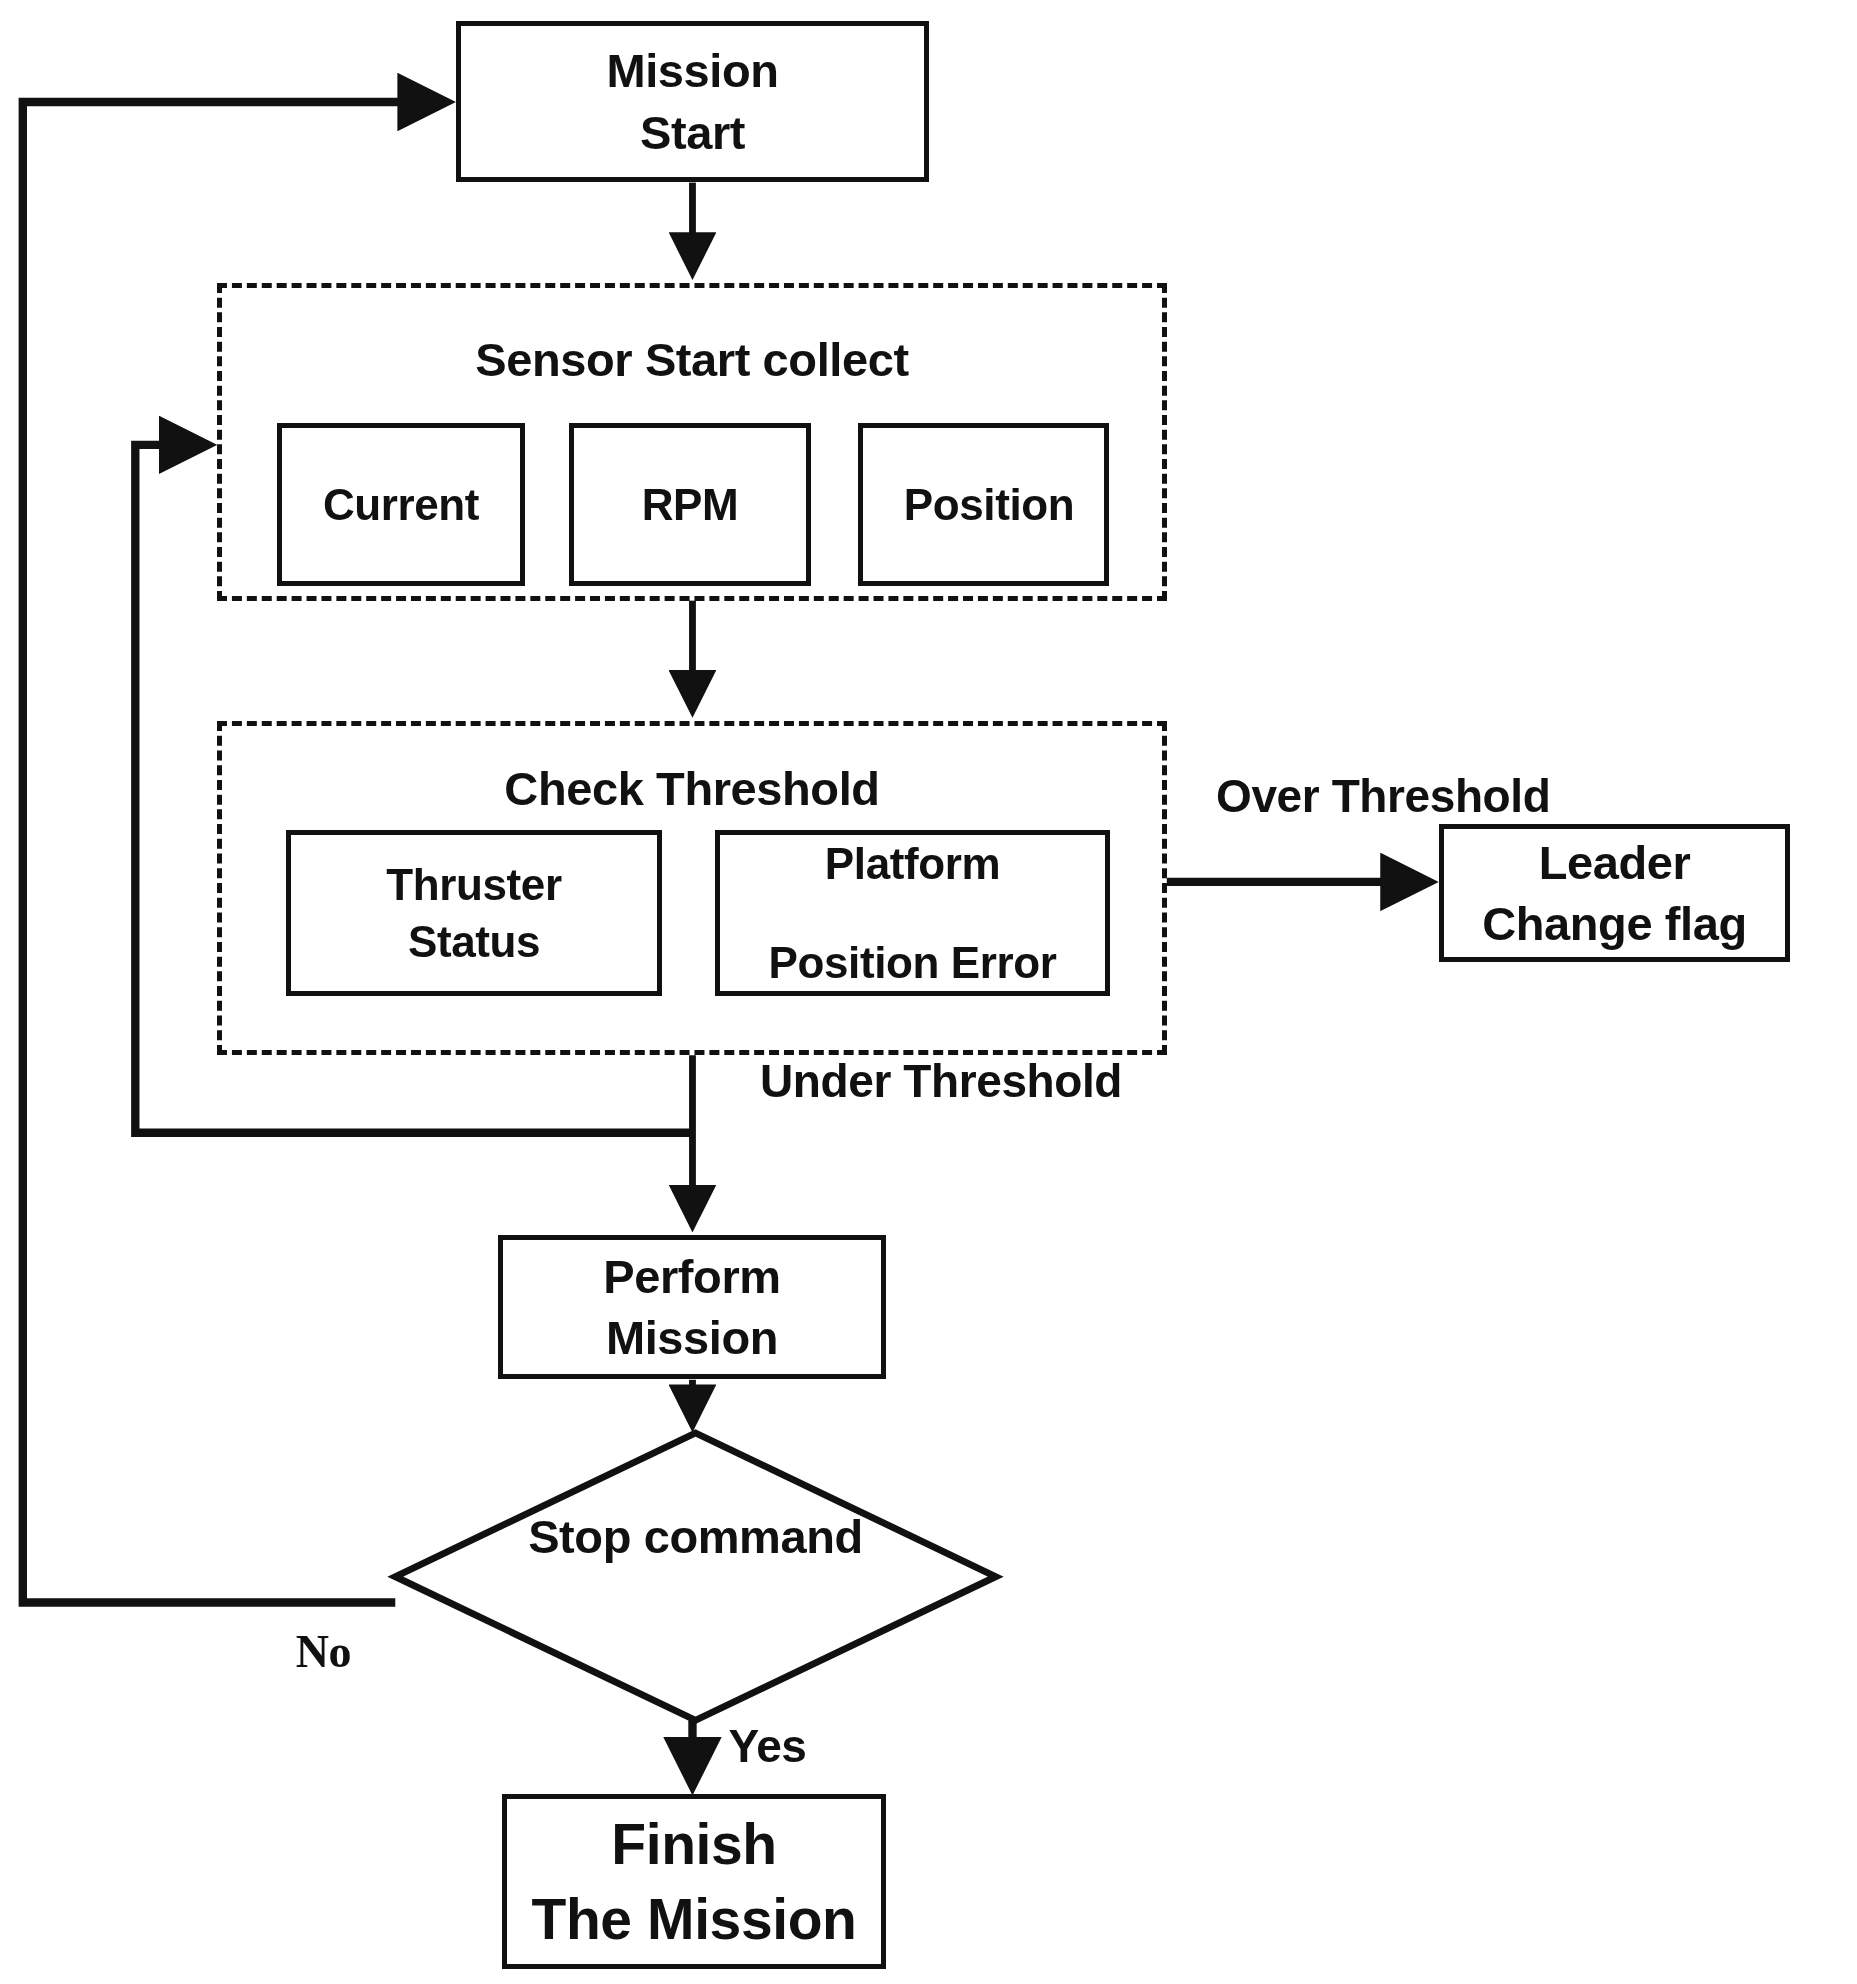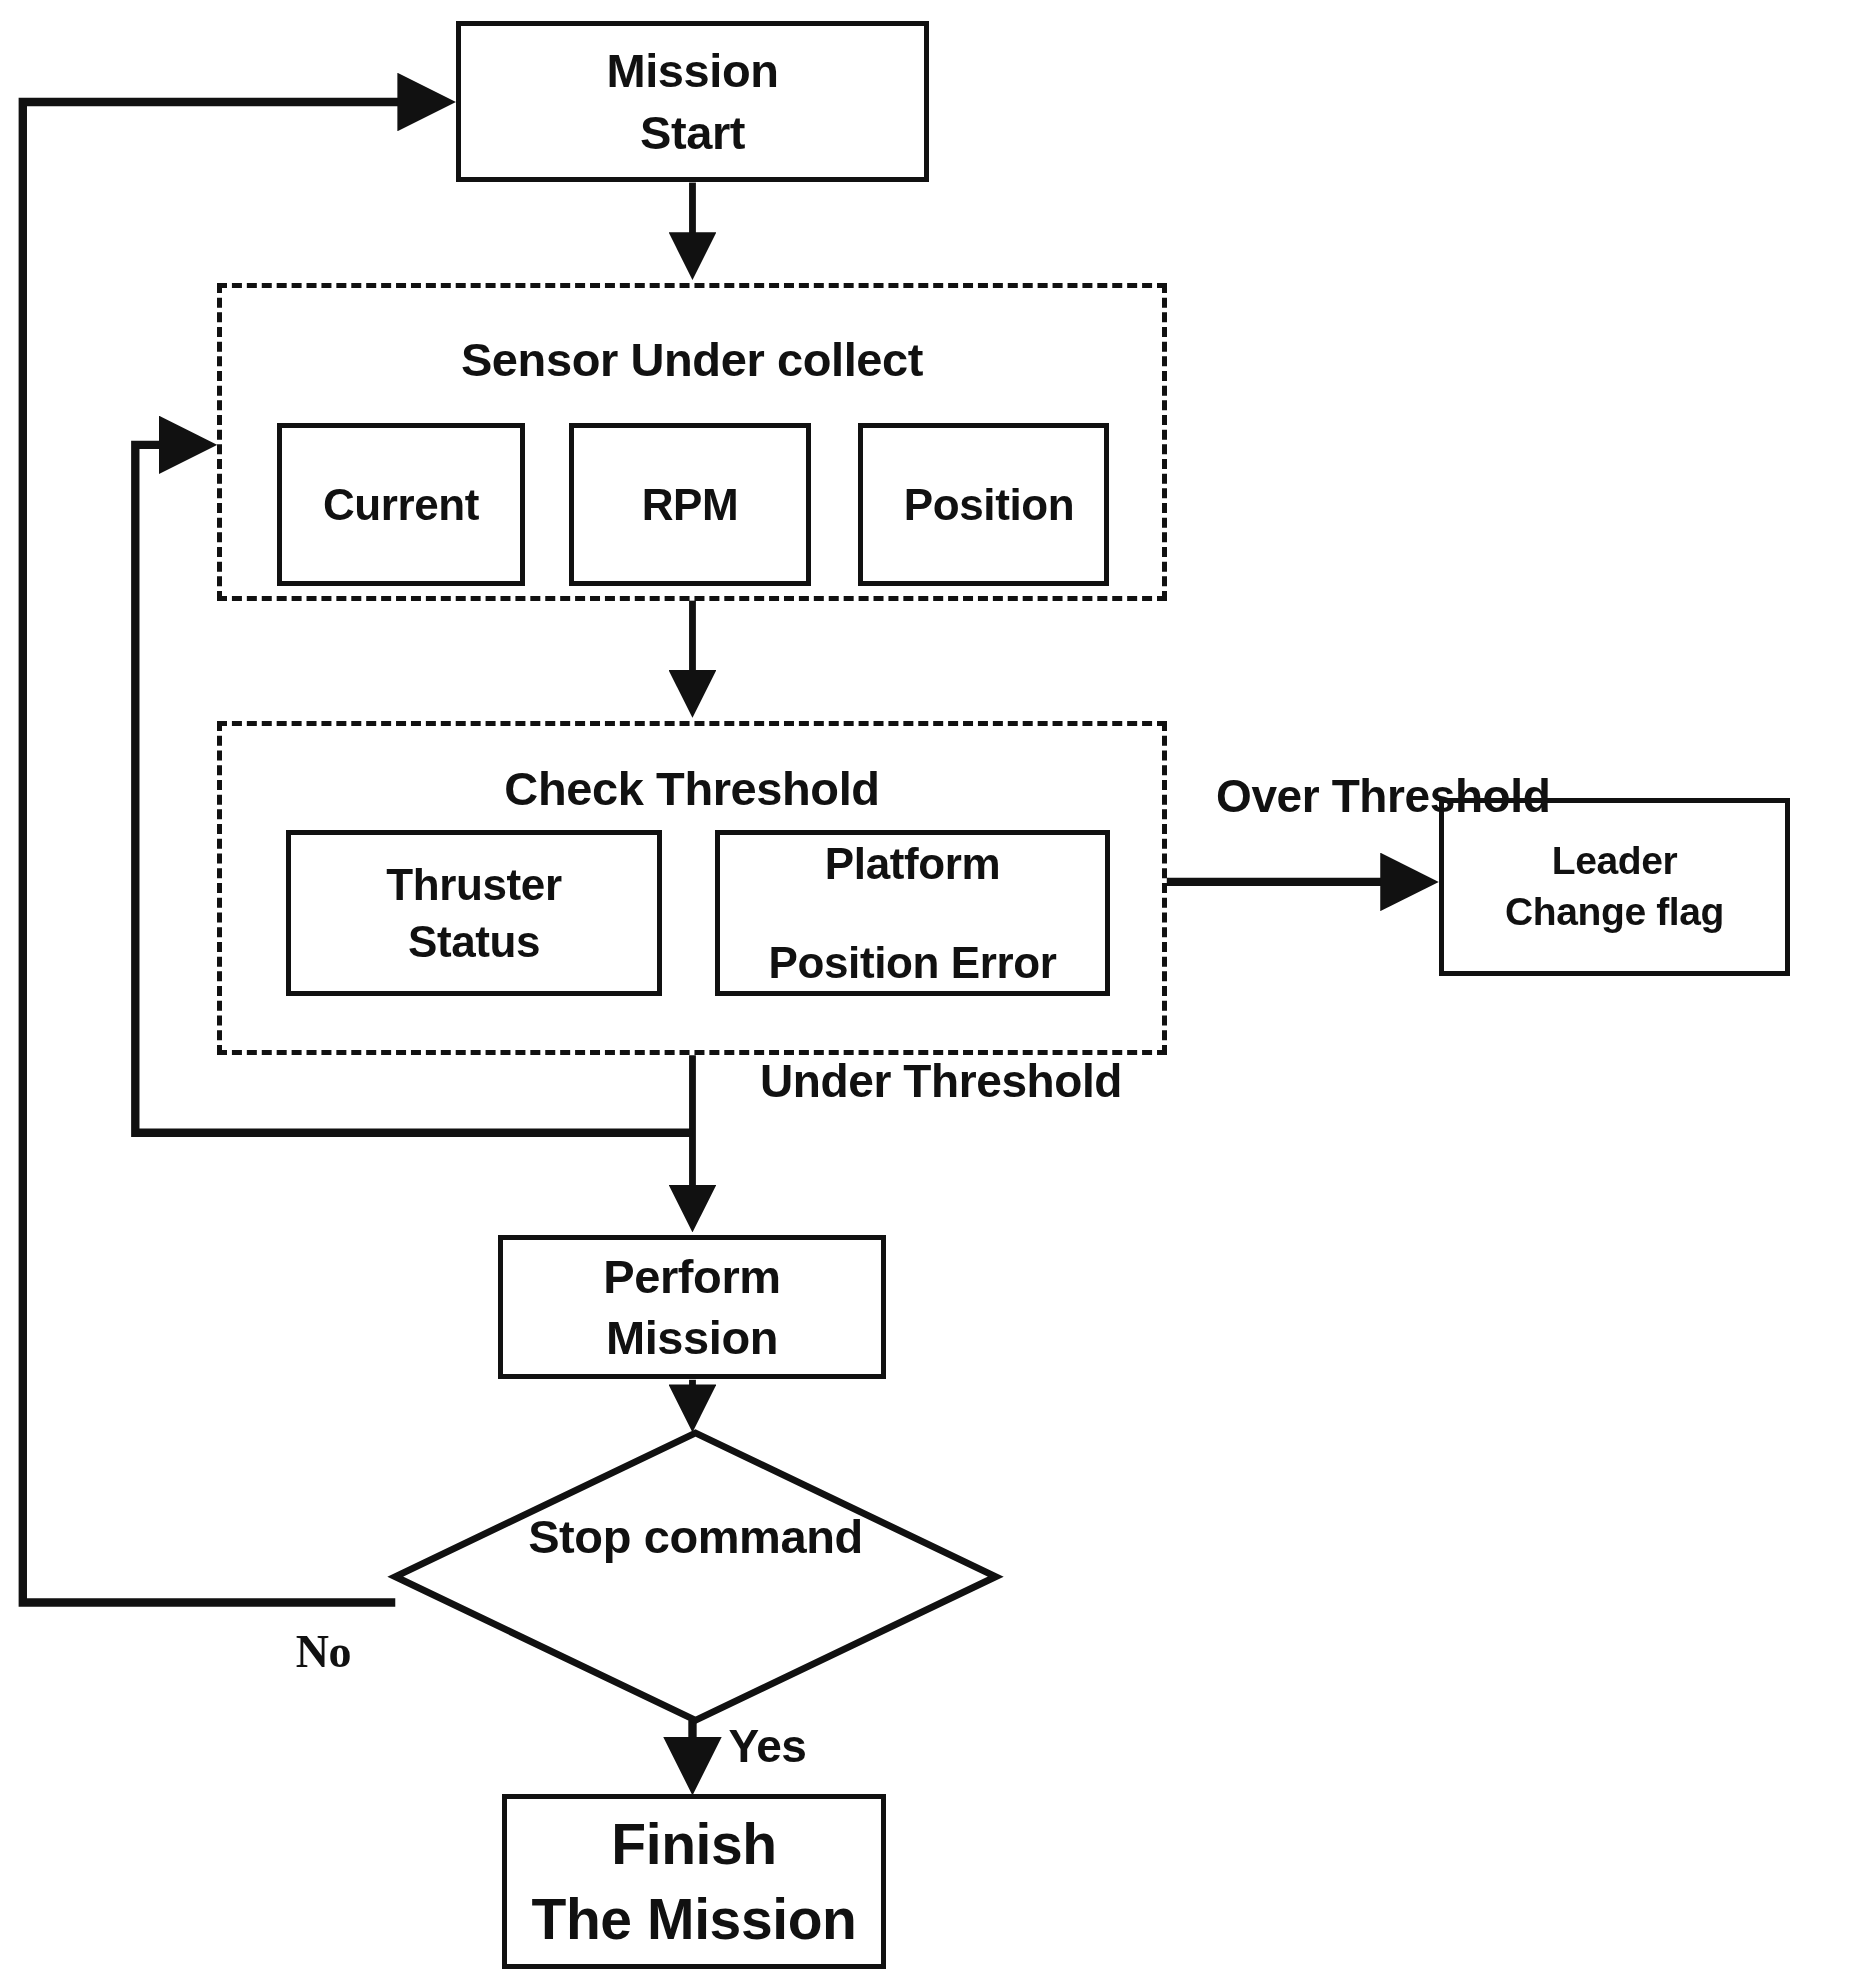--- a/index.html
+++ b/index.html
@@ -74,21 +74,21 @@
     font-weight: bold;
     color: #111111;
     line-height: 1.30;
     letter-spacing: -0.4px;
   }
 
   
   #mission-start { left: 456px;  top: 21px;   width: 473px;  height: 161px; font-size: 47px; }
   #finish-mission{ left: 502px;  top: 1794px; width: 384px;  height: 175px; font-size: 57px; }
   #perform-mission{left: 498px;  top: 1235px; width: 388px;  height: 144px; font-size: 47px; }
-  #leader-flag   { left: 1439px; top: 798px; width: 351px;  height: 178px; font-size: 39px; }
+  #leader-flag   { left: 1439px; top: 824px; width: 351px;  height: 138px; font-size: 47px; }
 
   #sensor-group  { left: 217px;  top: 283px;  width: 950px; height: 318px; }
   #sensor-title  { top: 44px; font-size: 47px; }
   #threshold-group{left: 217px;  top: 721px;  width: 950px; height: 334px; }
   #threshold-title{ top: 35px; font-size: 47px; }
 
   .sensor-box   { top: 423px; height: 163px; font-size: 44px; border-width: 5.3px; }
   #box-current  { left: 277px; width: 248px; }
   #box-rpm      { left: 569px; width: 242px; }
   #box-position { left: 858px; width: 251px; padding-left: 11px; }
@@ -135,21 +135,21 @@
 
     <polygon points="915,1885 1310,2074 915,2263 520,2074" fill="#ffffff" stroke="#111111" stroke-width="9"></polygon>
   </svg>
 
   <div class="node" id="mission-start">
     <span class="ln">Mission</span>
     <span class="ln">Start</span>
   </div>
 
   <div class="group" id="sensor-group">
-    <div class="group-title" id="sensor-title">Sensor Under collect</div>
+    <div class="group-title" id="sensor-title">Sensor Start collect</div>
   </div>
 
   <div class="node sensor-box" id="box-current">
     <span class="ln">Current</span>
   </div>
 
   <div class="node sensor-box" id="box-rpm">
     <span class="ln">RPM</span>
   </div>
 

